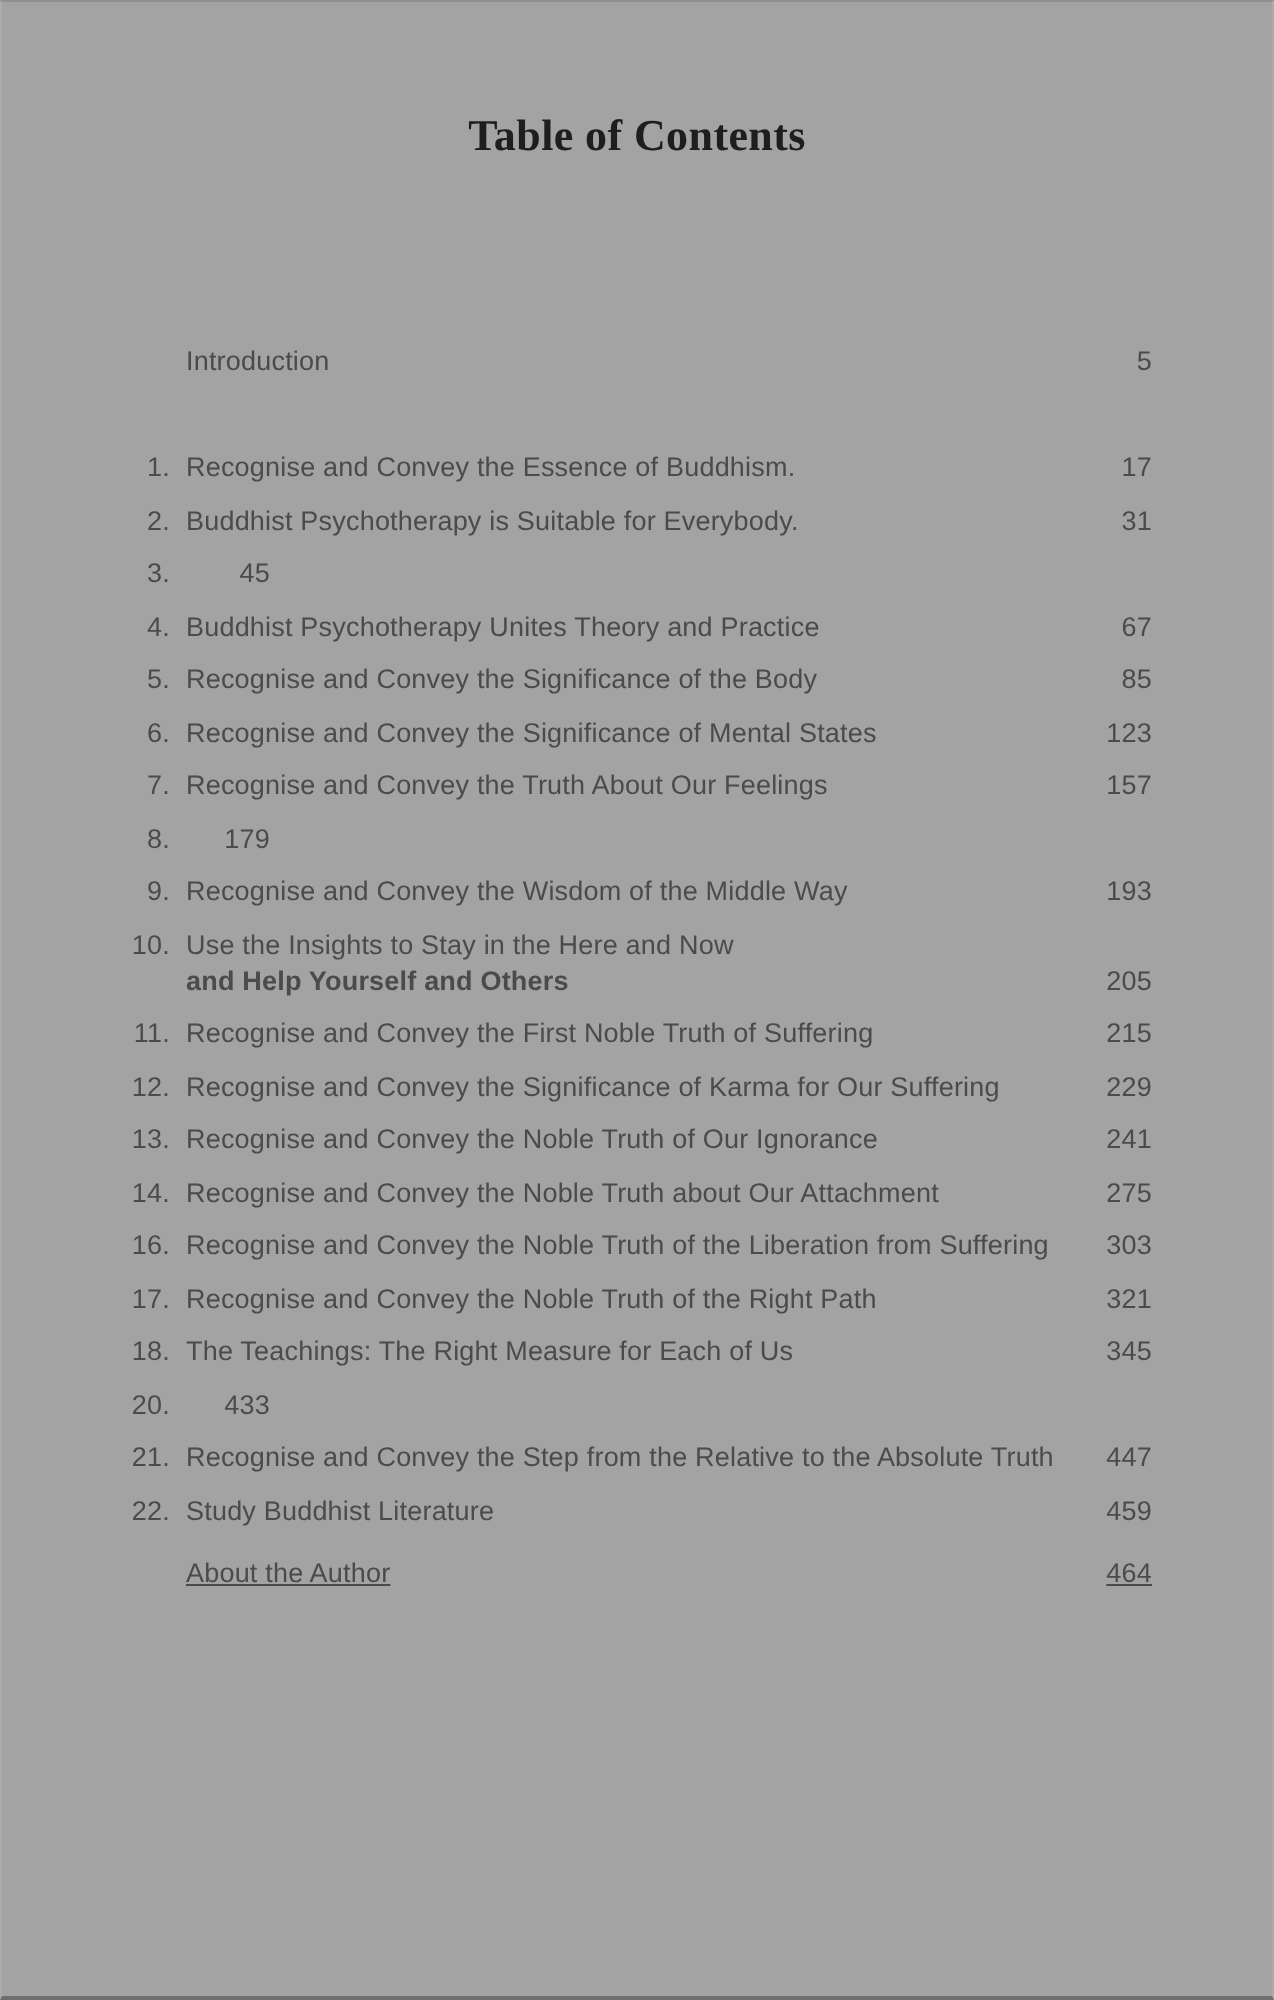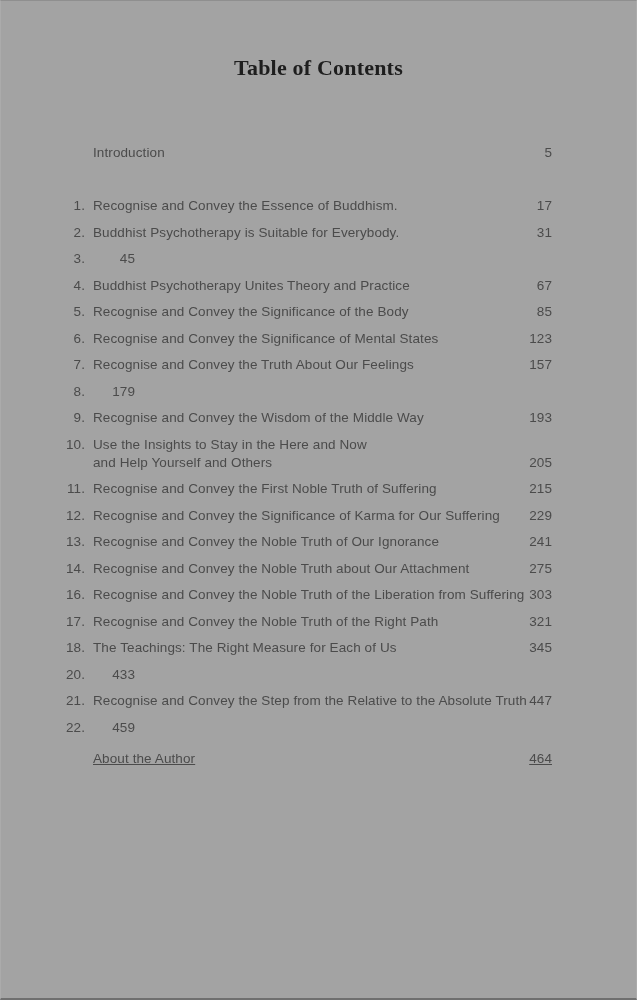--- a/index.html
+++ b/index.html
@@ -25,22 +25,22 @@
     padding-top: 55px;
     text-align: center;
     font-family: "Liberation Serif", serif;
     font-weight: bold;
     font-size: 22px;
     line-height: 24px;
     letter-spacing: 0.2px;
     color: #1e1e1e;
   }
   .toc-list {
-    margin-top: 64px;
-    padding: 0 84px 0 62px;
+    margin-top: 92px;
+    padding: 0 60px 0 62px;
   }
   .toc-row {
     display: flex;
     align-items: flex-start;
     font-size: 13.5px;
     line-height: 18px;
     letter-spacing: 0.1px;
     color: #4b4b4b;
     margin-bottom: 8.5px;
   }
@@ -50,20 +50,21 @@
     margin-right: 8px;
     white-space: nowrap;
   }
   .toc-row .entry-title {
     flex: 1 1 auto;
     min-width: 0;
     white-space: nowrap;
   }
   .toc-row .entry-title div {
     white-space: nowrap;
+    font-weight: bold;
   }
   .toc-row .pg {
     flex: 0 0 auto;
     min-width: 34px;
     text-align: right;
     align-self: flex-end;
     margin-left: 8px;
   }
   .toc-row.front {
     margin-bottom: 35px;
@@ -172,20 +173,21 @@
     <span class="num">20.</span>
     <span class="pg">433</span>
   </div>
       <div class="toc-row chapters">
     <span class="num">21.</span>
     <span class="entry-title">Recognise and Convey the Step from the Relative to the Absolute Truth</span>
     <span class="pg">447</span>
   </div>
       <div class="toc-row chapters">
     <span class="num">22.</span>
+    <span class="entry-title">Study Buddhist Literature</span>
     <span class="pg">459</span>
   </div>
       <div class="toc-row back">
     <span class="num"></span>
     <span class="entry-title">About the Author</span>
     <span class="pg">464</span>
   </div>
     </div>
 </div>
 

